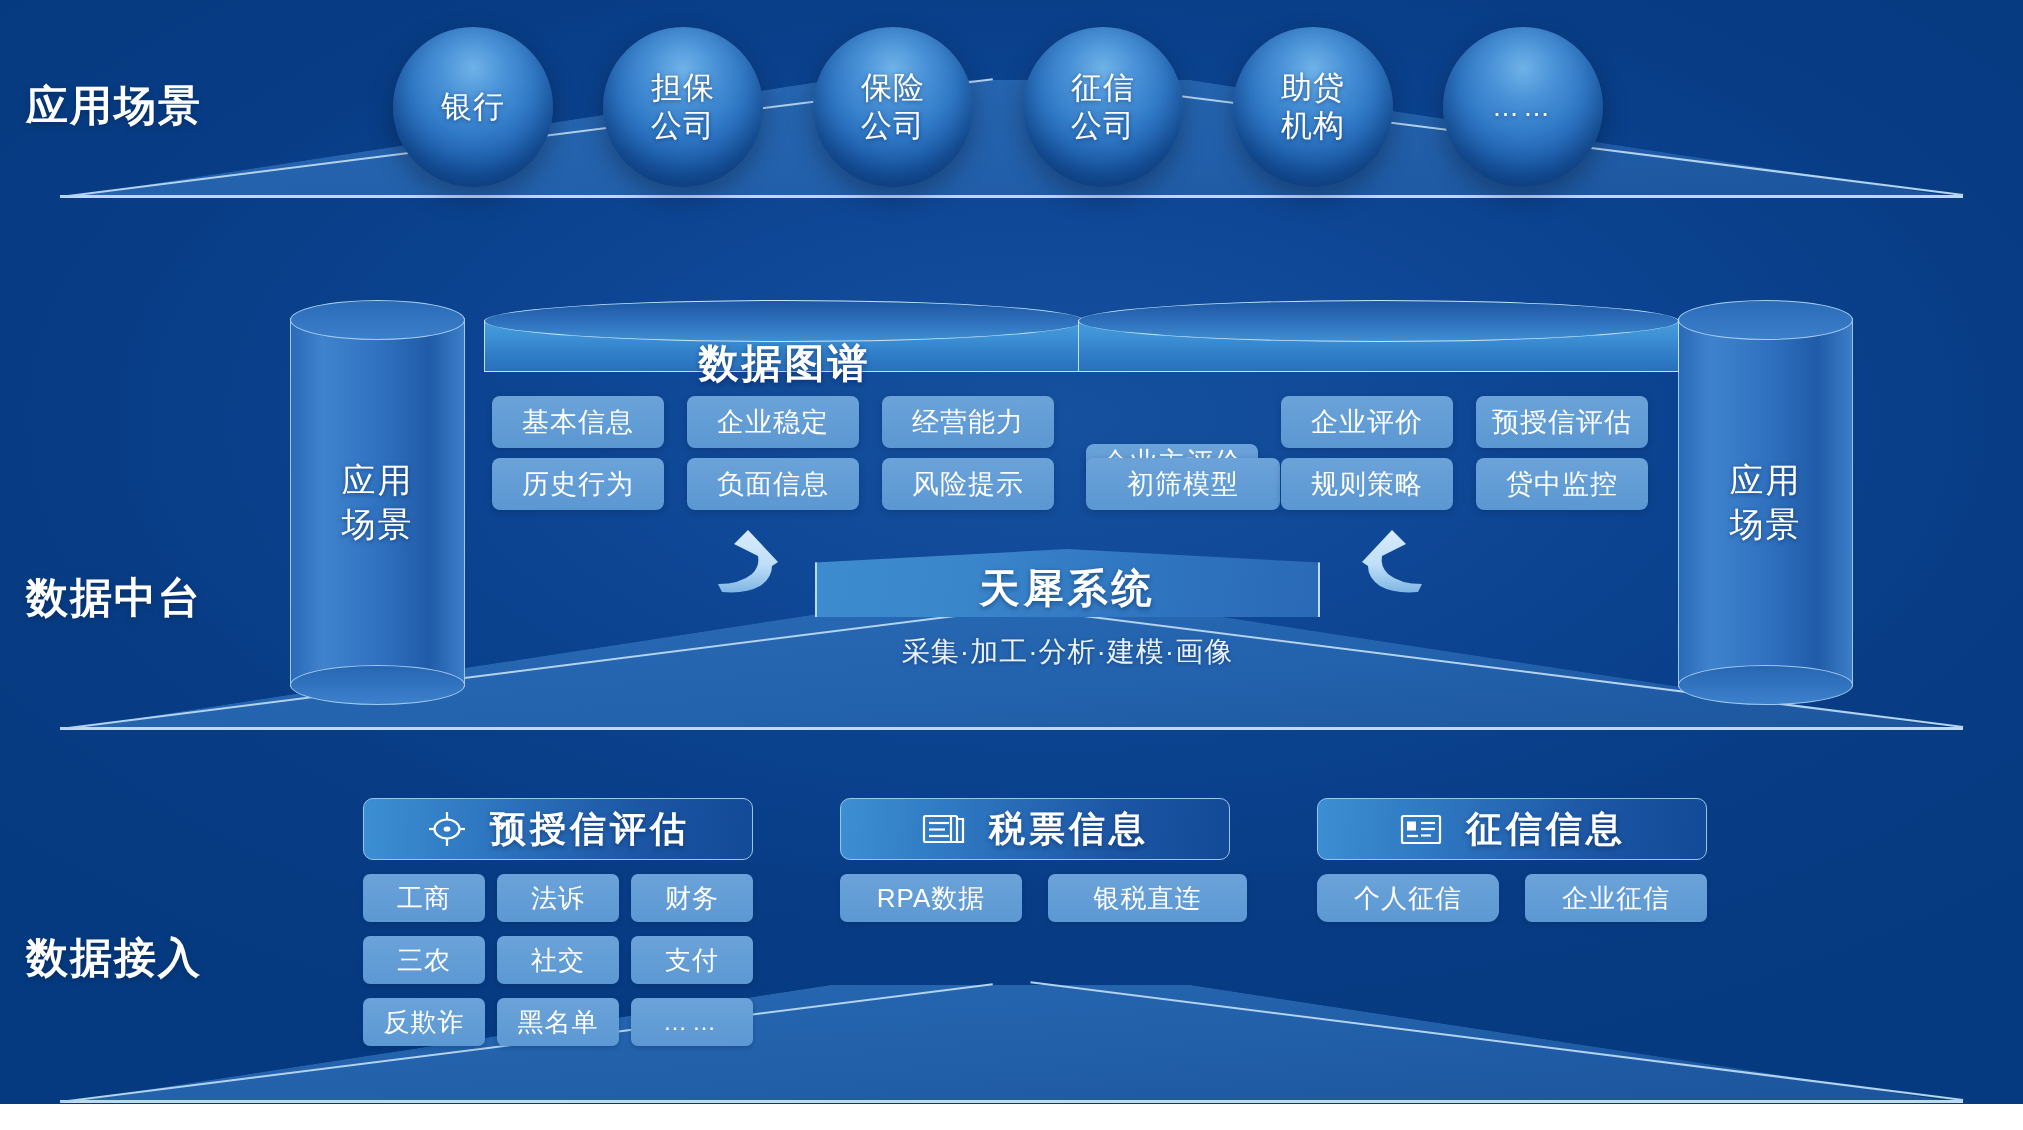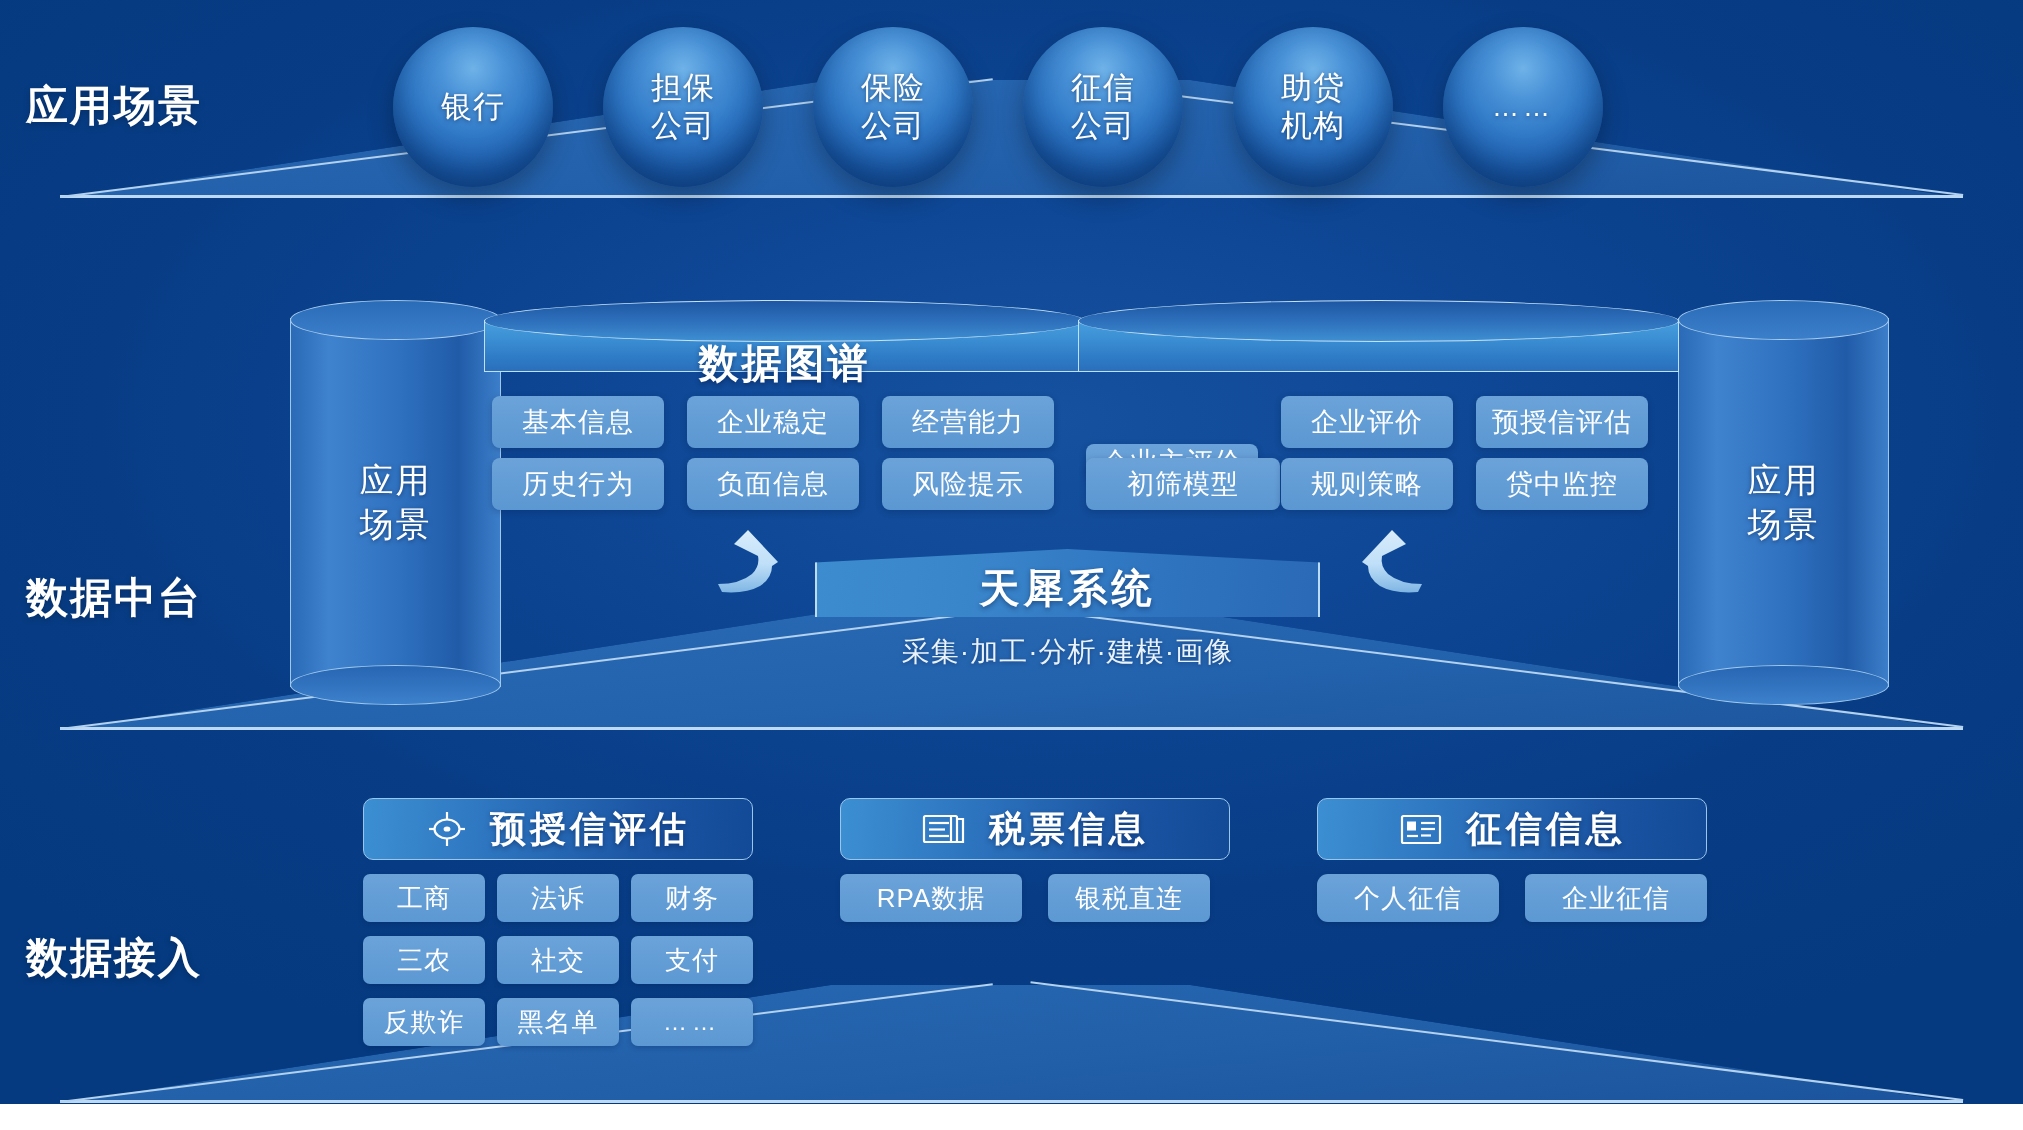--- a/index.html
+++ b/index.html
@@ -71,21 +71,21 @@
     z-index:20;
   }
   .sphere span{
     color:#ffffff;font-size:31px;line-height:1.22;text-align:center;
     letter-spacing:1px;white-space:pre-line;
     text-shadow:0 1px 4px rgba(0,20,60,.5);
   }
   .sphere.dots span{font-size:27px;letter-spacing:4px;}
 
   
-  .cyl{position:absolute;z-index:22;padding-left:36px;}
+  .cyl{position:absolute;z-index:22;}
   .cyl .body{
     position:absolute;left:0;right:0;top:18px;bottom:18px;
     background:linear-gradient(90deg,#2a6ab6 0%,#3f82cd 18%,#2f71bf 52%, #205ba8 80%, #3c7ec9 100%);
     border-left:1.5px solid #9ec8ec;border-right:1.5px solid #9ec8ec;
   }
   .cyl .top{
     position:absolute;left:0;right:0;top:0;height:40px;border-radius:50%;
     background:linear-gradient(180deg,#2b6cb8 0%,#3b7ec9 100%);
     border:1.5px solid #a8cdef;box-sizing:border-box;
   }
@@ -346,21 +346,21 @@
           <line x1="8" y1="19.5" x2="24" y2="19.5" stroke="#ffffff" stroke-width="2.2"></line>
           <line x1="8" y1="26" x2="28" y2="26" stroke="#ffffff" stroke-width="2.2"></line>
           <path d="M36 9 L42 9 L42 32 L36 32" fill="none" stroke="#ffffff" stroke-width="2.2"></path>
           <line x1="30" y1="6" x2="30" y2="32" stroke="#ffffff" stroke-width="2.2"></line>
         </svg>
       </span>
       <span class="ttl">税票信息</span>
     </div>
 
     <div class="tag" style="left:840px;top:874px;width:182px;">RPA数据</div>
-    <div class="tag" style="left:1048px;top:874px;width:162px;">银税直连</div>
+    <div class="tag" style="left:1048px;top:874px;width:199px;">银税直连</div>
 
     <div class="src-head" style="left:1317px;top:798px;width:390px;">
       <span class="src-icon">
         <svg width="46" height="38" viewBox="0 0 46 38">
           <rect x="4" y="6" width="38" height="27" rx="1.5" fill="none" stroke="#ffffff" stroke-width="2.2"></rect>
           <rect x="9" y="11.5" width="9" height="9" fill="#ffffff"></rect>
           <line x1="9" y1="26" x2="20" y2="26" stroke="#ffffff" stroke-width="2.2"></line>
           <line x1="23" y1="13" x2="37" y2="13" stroke="#ffffff" stroke-width="2.2"></line>
           <line x1="23" y1="19" x2="37" y2="19" stroke="#ffffff" stroke-width="2.2"></line>
           <line x1="23" y1="25.5" x2="33" y2="25.5" stroke="#ffffff" stroke-width="2.2"></line>

